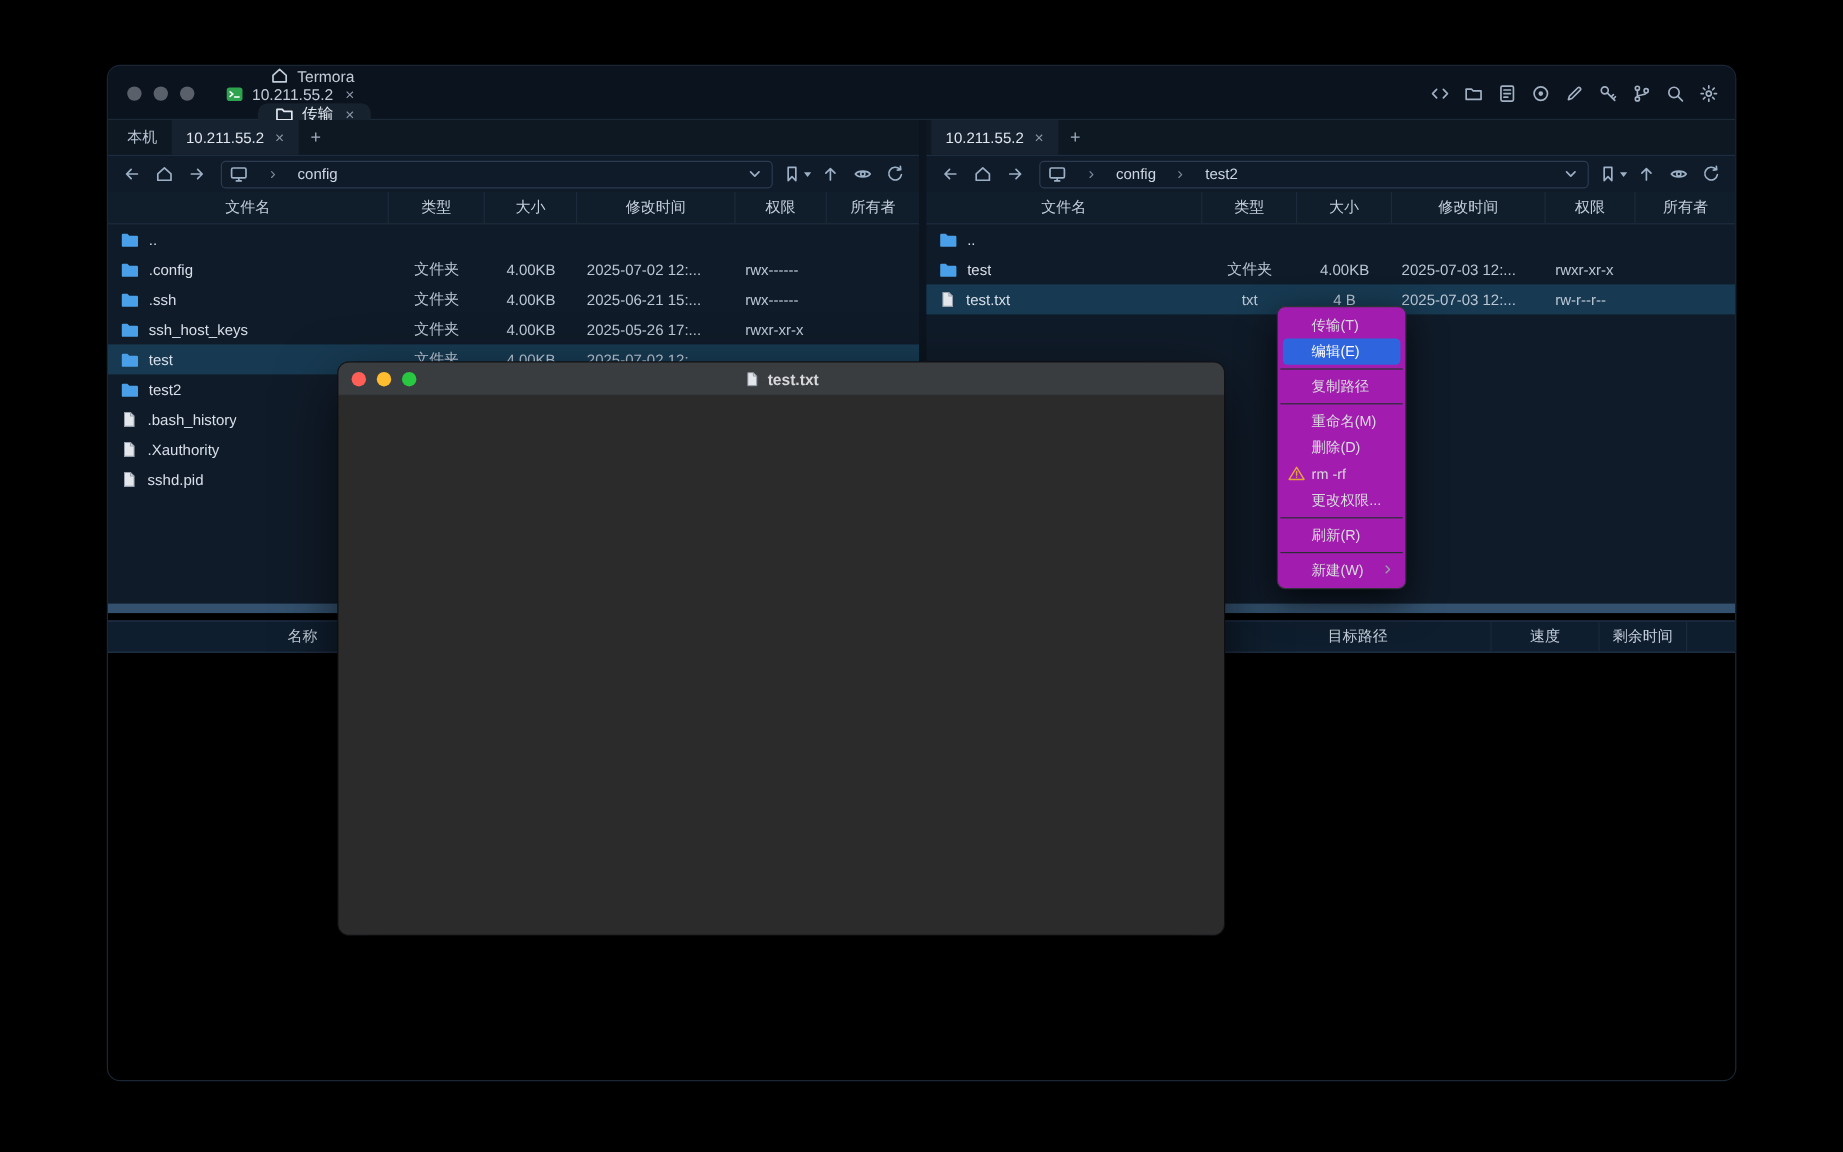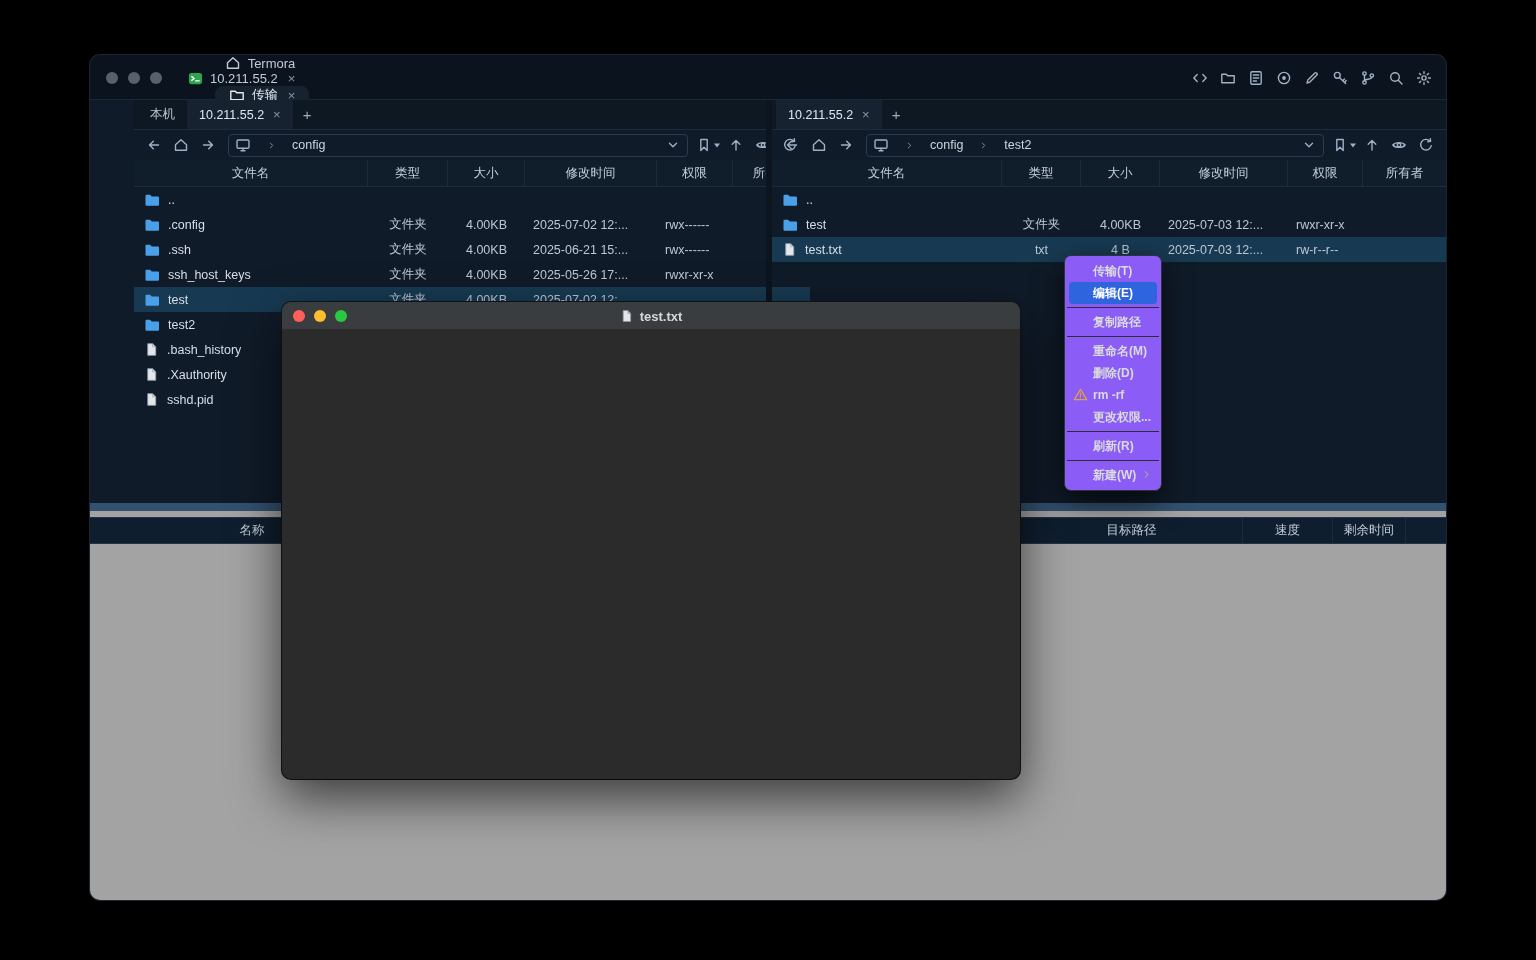--- a/index.html
+++ b/index.html
@@ -19,21 +19,21 @@
     color:#c2ccd9; font-size:13px; white-space:nowrap; }
   .wtab.active { height:38px; background:#17222f; border-radius:8px 8px 0 0; color:#e4eaf2; }
   .wtab .icon svg { display:block; }
   .tclose { color:#8b97a7; font-size:13px; margin-left:3px; cursor:default; }
   .wtab-plus { height:45px; display:flex; align-items:center; padding:0 12px; color:#9fadbe; font-size:17px; }
   #titlebar-icons { position:absolute; right:14px; top:0; height:45px; display:flex; align-items:center; gap:12px; }
   .tbicon { color:#a2b1c3; display:flex; }
 
   
   #panes { position:absolute; top:45px; left:0; width:1356px; height:403px; }
-  #left-pane  { position:absolute; left:0;   top:0; width:676px; height:100%;margin-left:44px; }
+  #left-pane  { position:absolute; left:0;   top:0; width:676px; height:100%; }
   #v-split    { position:absolute; left:676px; top:0; width:6px; height:100%; background:#0b141f; }
   #right-pane { position:absolute; left:682px; top:0; width:674px; height:100%; }
 
   .pane-tabs { height:30px; display:flex; align-items:stretch; background:#0e1823;
     border-bottom:1px solid #1d2c3e; padding-left:4px; }
   .ptab { display:flex; align-items:center; gap:6px; padding:0 12px; font-size:12.5px; color:#b8c4d3; }
   .ptab.active { background:#16222f; color:#e0e7f0; }
   .ptab.plus { padding:0 10px; font-size:15px; color:#9fadbe; }
 
   .toolbar { height:30px; display:flex; align-items:center; padding:0 8px; gap:3px; }
@@ -57,21 +57,21 @@
   .fcell { display:flex; align-items:center; overflow:hidden; }
   .fcell.name { padding-left:10px; gap:8px; }
   .fcell.name .icon { display:flex; flex:none; }
   .fname { white-space:nowrap; overflow:hidden; text-overflow:ellipsis; color:#d8dfe9; }
   .fcell.center { justify-content:center; }
   .fcell.left { padding-left:8px; }
   .fcell.sub { color:#bcc7d5; white-space:nowrap; }
 
   
   #h-split { position:absolute; top:448px; left:0; width:1356px; height:8px; background:#33516e; }
-  #transfer { position:absolute; top:456px; left:0; width:1356px; height:389px; background:#a3a3a3;text-align:center; }
+  #transfer { position:absolute; top:456px; left:0; width:1356px; height:389px; background:#000000;text-align:center; }
   .thead { position:absolute; top:6px; left:0; right:0; height:27px; background:#0f1e2e;
     border-top:1px solid #223349; border-bottom:1px solid #223349; display:flex;
     align-items:stretch; font-size:12.5px; color:#c6d0dd; }
   .tcell { display:flex; align-items:center; justify-content:center; }
   .tcell.tb { border-left:1px solid #1c2a3b; }
   .tbody { position:absolute; top:34px; bottom:0; left:0; right:0; }
 
   
   #editor { position:absolute; left:192px; top:247px; width:738px; height:477px; z-index:50;
     background:#2b2b2b; border-radius:9px; overflow:hidden;
@@ -84,23 +84,23 @@
   .edtl.green { background:var(--traffic-green); }
   .ed-title { position:absolute; left:50%; top:0; height:28px; transform:translateX(-50%);
     display:flex; align-items:center; gap:6px; color:#d6d8da; font-size:13px; font-weight:bold; }
   .ed-title .icon { display:flex; }
   .ed-content { padding:4px 5px; font-family:"DejaVu Sans Mono","Liberation Mono",monospace;
     font-size:13px; color:#e0e2e4; }
   .caret { display:inline-block; width:2px; height:14px; background:#cfd6de;
     vertical-align:text-bottom; margin-left:1px; }
 
   
-  #context-menu { position:absolute; left:974px; top:200px; width:98px; z-index:60;
-    background:#8b5cf6; border:1px solid #2f3238; border-radius:7px; padding:4px 0;
-    box-shadow:0 10px 30px rgba(0,0,0,.7);font-weight:bold; }
+  #context-menu { position:absolute; left:974px; top:200px; width:108px; z-index:60;
+    background:#a21caf; border:1px solid #2f3238; border-radius:7px; padding:4px 0;
+    box-shadow:0 10px 30px rgba(0,0,0,.7); }
   .mitem { position:relative; height:22px; line-height:22px; margin:0 4px; padding-left:24px;
     padding-right:6px; font-size:12px; color:#d9dbde; border-radius:4px; white-space:nowrap; }
   .mitem.hl { background:var(--accent); color:#fff; }
   .micon { position:absolute; left:4px; top:3px; display:flex; }
   .marrow { position:absolute; right:4px; top:4px; color:#9aa0a8; display:flex; }
   .marrow svg { width:13px; height:13px; }
   .msep { height:1px; background:#2a2d33; margin:3px 2px; }
 </style>
 </head>
 <body>

